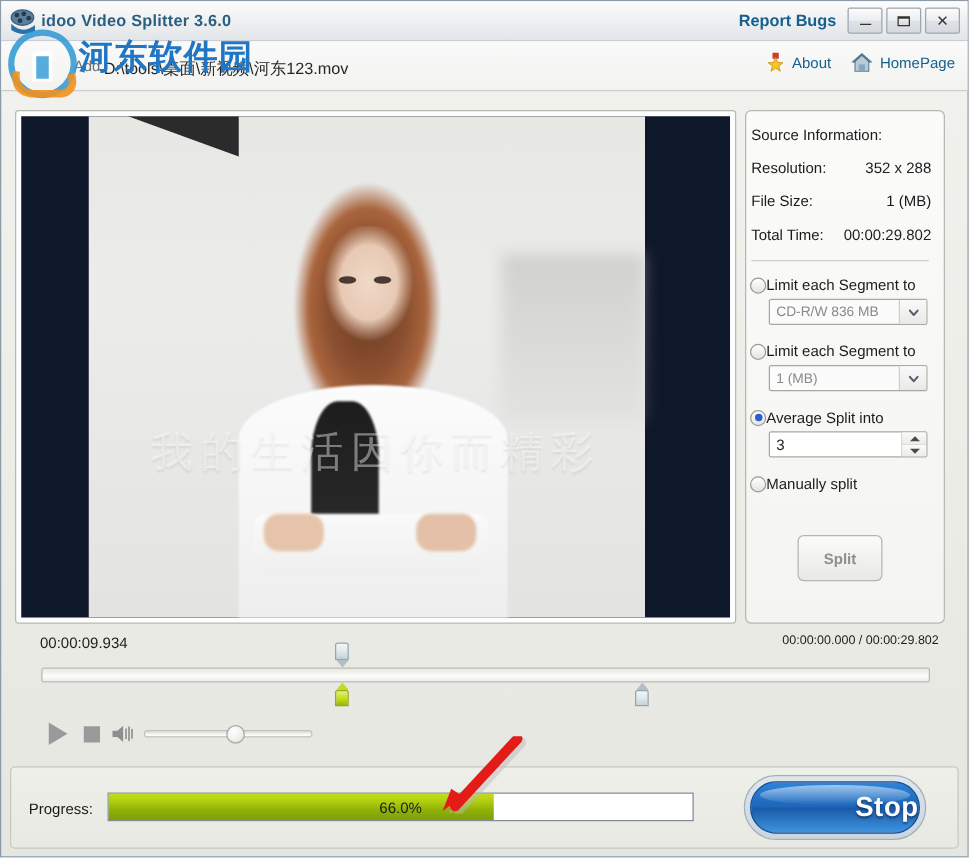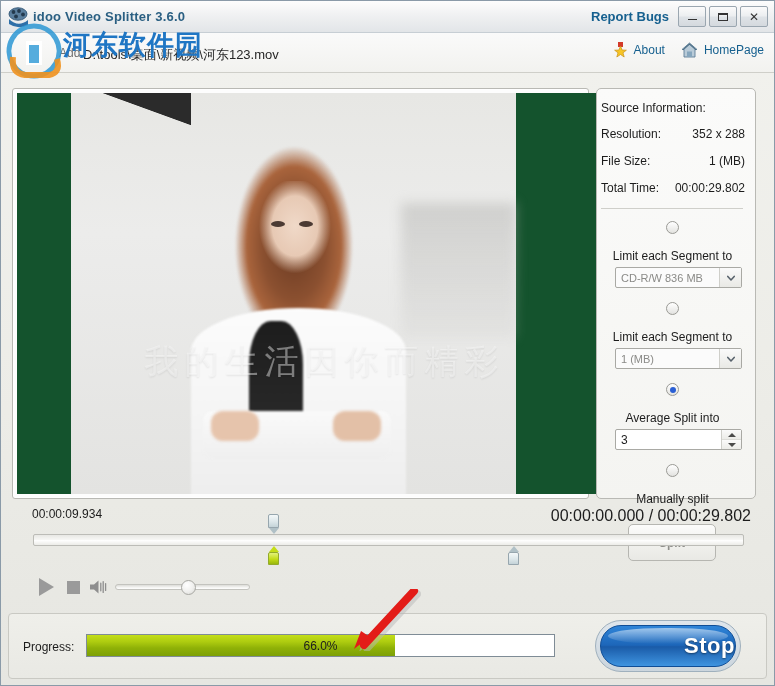--- a/index.html
+++ b/index.html
@@ -66,21 +66,21 @@
 
   
   .video-panel{
     position:absolute;left:11px;top:87px;width:577px;height:411px;
     background:#fdfdfd;border:1px solid #b9b9b4;border-radius:3px;
     box-shadow:inset 0 0 0 1px #ffffff;
     box-sizing:border-box;padding:4px;
   }
   .video-stage{
     position:relative;width:100%;height:100%;
-    background:#14532d;overflow:hidden;padding-left:48px;
+    background:#0f172a;overflow:hidden;
   }
   .vid-photo{
     position:absolute;left:54px;top:0;width:445px;height:100%;
     background:
       radial-gradient(ellipse 120px 150px at 48% 74%, rgba(30,30,32,.55) 0%, rgba(30,30,32,0) 62%),
       linear-gradient(180deg,#e7e7e4 0%,#ececeb 35%,#e3e3e1 100%);
   }
   .vid-shadowbox{
     position:absolute;left:330px;top:110px;width:115px;height:135px;
     background:linear-gradient(180deg,rgba(175,175,172,.45) 0%,rgba(205,205,202,.2) 100%);
@@ -133,21 +133,21 @@
     position:absolute;left:595px;top:87px;width:160px;height:411px;
     background:linear-gradient(180deg,#fbfbfa 0%,#f4f4f1 100%);
     border:1px solid #b9b9b4;border-radius:5px;box-sizing:border-box;
     padding:12px 10px 0 2px;
   }
   .sp-title{font-size:12px;color:#1c1c1c;margin:0 0 12px 2px;}
   .sp-row{display:flex;justify-content:space-between;font-size:12px;margin:0 0 13px 2px;}
   .sp-row .k{color:#1c1c1c;}
   .sp-row .v{color:#1c1c1c;}
   .sp-divider{height:1px;background:#cfcfca;margin:6px 2px 12px 2px;}
-  .opt-row{display:flex;align-items:center;gap:15px;margin-bottom:4px;margin-left:1px;flex-direction:column;}
+  .opt-row{display:flex;align-items:center;gap:0;margin-bottom:4px;margin-left:1px;}
   .radio{
     width:13px;height:13px;border-radius:50%;
     background:linear-gradient(180deg,#ffffff 0%,#e3e3e0 100%);
     border:1px solid #9a9a95;box-sizing:border-box;flex:0 0 auto;
     position:relative;cursor:pointer;
   }
   .radio.on::after{
     content:"";position:absolute;left:2.5px;top:2.5px;width:6px;height:6px;border-radius:50%;
     background:#2a5fd4;
   }
@@ -176,30 +176,30 @@
     display:flex;flex-direction:column;border-left:1px solid #cfcfca;
   }
   .spin .btns div{
     flex:1;display:flex;align-items:center;justify-content:center;
     background:linear-gradient(180deg,#fafafa 0%,#ececE8 100%);cursor:pointer;
   }
   .spin .btns div:first-child{border-bottom:1px solid #dcdcd8;}
   .tri-up{width:0;height:0;border-left:4px solid transparent;border-right:4px solid transparent;border-bottom:4px solid #4a4a4a;}
   .tri-dn{width:0;height:0;border-left:4px solid transparent;border-right:4px solid transparent;border-top:4px solid #4a4a4a;}
   .split-btn{
-    margin:18px auto 0 auto;width:88px;height:37px;
+    margin:34px auto 0 auto;width:68px;height:37px;
     background:linear-gradient(180deg,#fcfcfb 0%,#f1f1ee 50%,#e9e9e5 100%);
     border:1px solid #b6b6b1;border-radius:5px;
     display:flex;align-items:center;justify-content:center;
     font-size:12px;font-weight:bold;color:#8e8e8a;cursor:pointer;box-sizing:border-box;
   }
 
   
   .time-left{position:absolute;left:31px;top:506px;font-size:12px;color:#1c1c1c;}
-  .time-right{position:absolute;right:23px;top:506px;font-size:16px;color:#1c1c1c;}
+  .time-right{position:absolute;right:23px;top:506px;font-size:10px;color:#1c1c1c;}
   .track{
     position:absolute;left:32px;top:533px;width:711px;height:12px;
     background:linear-gradient(180deg,#e8e8e4 0%,#f7f7f5 48%,#ffffff 52%,#ececE8 100%);
     border:1px solid #bcbcb7;border-radius:2px;box-sizing:border-box;cursor:pointer;
   }
   .pin{
     position:absolute;width:11px;height:19px;cursor:pointer;
   }
   .pin .body{
     width:11px;height:14px;border:1px solid #97a6ae;box-sizing:border-box;

